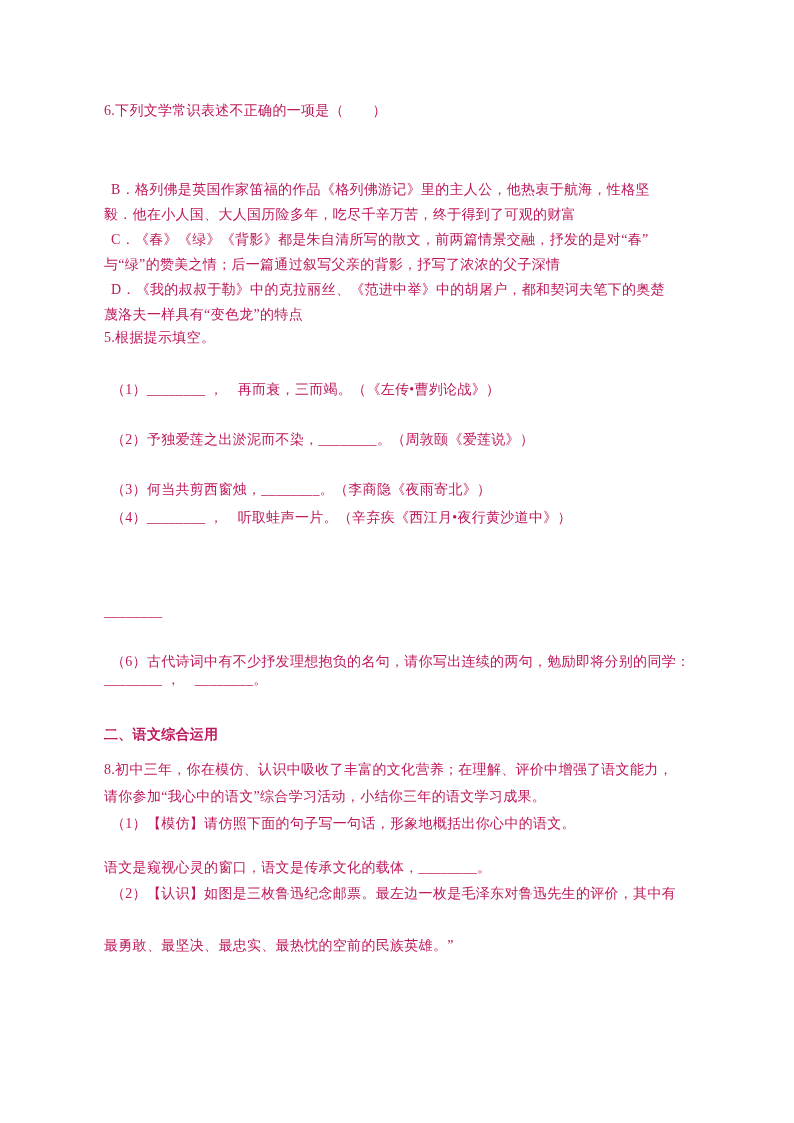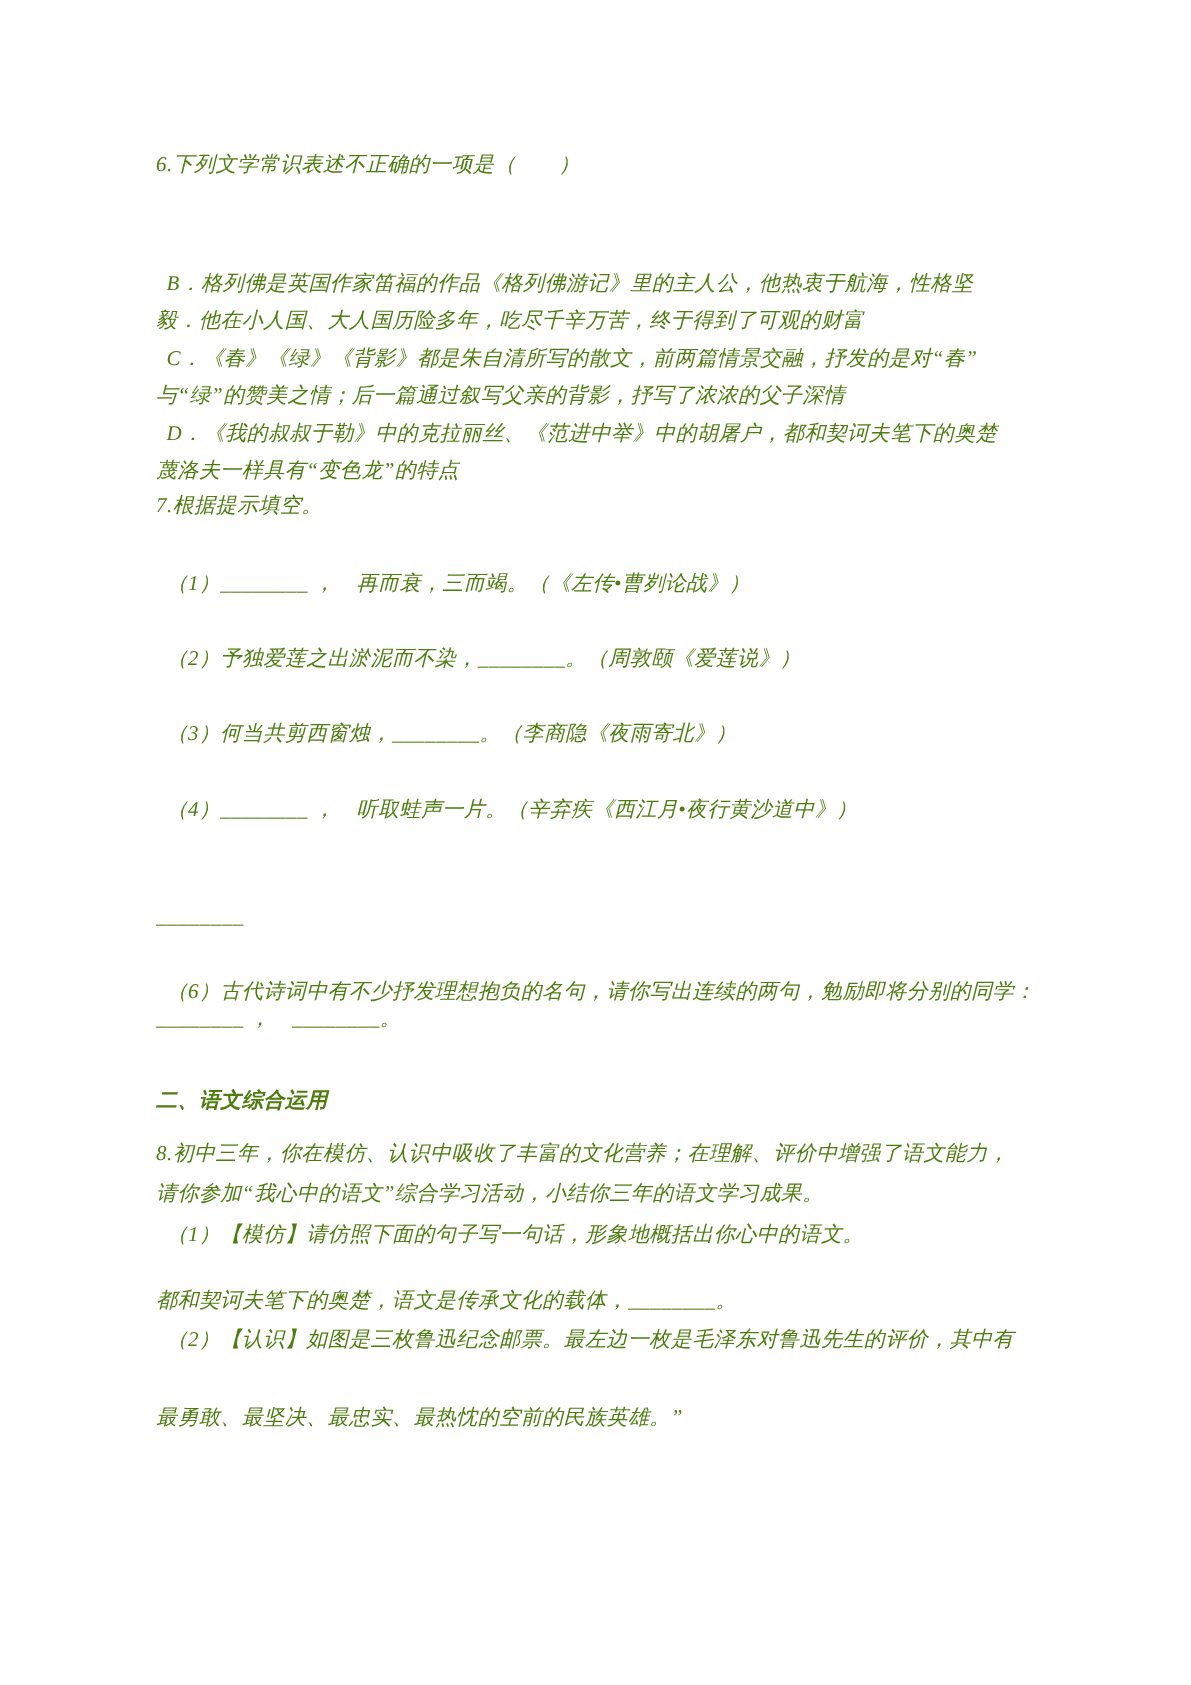--- a/index.html
+++ b/index.html
@@ -14,55 +14,54 @@
     background: #ffffff;
     overflow: hidden;
     font-family: "Liberation Serif", "DejaVu Serif", serif;
   }
   .ln {
     position: absolute;
     left: 104px;
     font-size: 14px;
     line-height: 27px;
     letter-spacing: 0.3px;
-    color: #4d7c0f;
+    color: #be185d;
     white-space: pre;
-    font-style: italic;
   }
   .indent { left: 111px; }
   .bold { font-weight: bold; }
 </style>
 </head>
 <body>
 
 <div class="page">
 
   <div class="ln" style="top:97px">6.下列文学常识表述不正确的一项是（　　）</div>
 
   <div class="ln indent" style="top:176px">B．格列佛是英国作家笛福的作品《格列佛游记》里的主人公，他热衷于航海，性格坚</div>
   <div class="ln" style="top:201px">毅．他在小人国、大人国历险多年，吃尽千辛万苦，终于得到了可观的财富</div>
   <div class="ln indent" style="top:226px">C．《春》《绿》《背影》都是朱自清所写的散文，前两篇情景交融，抒发的是对“春”</div>
   <div class="ln" style="top:251px">与“绿”的赞美之情；后一篇通过叙写父亲的背影，抒写了浓浓的父子深情</div>
   <div class="ln indent" style="top:276px">D．《我的叔叔于勒》中的克拉丽丝、《范进中举》中的胡屠户，都和契诃夫笔下的奥楚</div>
   <div class="ln" style="top:301px">蔑洛夫一样具有“变色龙”的特点</div>
 
-  <div class="ln" style="top:324px">7.根据提示填空。</div>
+  <div class="ln" style="top:324px">5.根据提示填空。</div>
 
   <div class="ln indent" style="top:376px">（1）________ ，　再而衰，三而竭。（《左传•曹刿论战》）</div>
   <div class="ln indent" style="top:426px">（2）予独爱莲之出淤泥而不染，________。（周敦颐《爱莲说》）</div>
   <div class="ln indent" style="top:476px">（3）何当共剪西窗烛，________。（李商隐《夜雨寄北》）</div>
-  <div class="ln indent" style="top:527px">（4）________ ，　听取蛙声一片。（辛弃疾《西江月•夜行黄沙道中》）</div>
+  <div class="ln indent" style="top:504px">（4）________ ，　听取蛙声一片。（辛弃疾《西江月•夜行黄沙道中》）</div>
   <div class="ln" style="top:598px">________</div>
   <div class="ln indent" style="top:648px">（6）古代诗词中有不少抒发理想抱负的名句，请你写出连续的两句，勉励即将分别的同学：</div>
   <div class="ln" style="top:666px">________ ，　________。</div>
 
   <div class="ln bold" style="top:721px">二、语文综合运用</div>
 
   <div class="ln" style="top:756px">8.初中三年，你在模仿、认识中吸收了丰富的文化营养；在理解、评价中增强了语文能力，</div>
   <div class="ln" style="top:783px">请你参加“我心中的语文”综合学习活动，小结你三年的语文学习成果。</div>
   <div class="ln indent" style="top:810px">（1）【模仿】请仿照下面的句子写一句话，形象地概括出你心中的语文。</div>
 
-  <div class="ln" style="top:854px">都和契诃夫笔下的奥楚，语文是传承文化的载体，________。</div>
+  <div class="ln" style="top:854px">语文是窥视心灵的窗口，语文是传承文化的载体，________。</div>
 
   <div class="ln indent" style="top:880px">（2）【认识】如图是三枚鲁迅纪念邮票。最左边一枚是毛泽东对鲁迅先生的评价，其中有</div>
   <div class="ln" style="top:932px">最勇敢、最坚决、最忠实、最热忱的空前的民族英雄。”</div>
 
 </div>
 
 </body></html>

